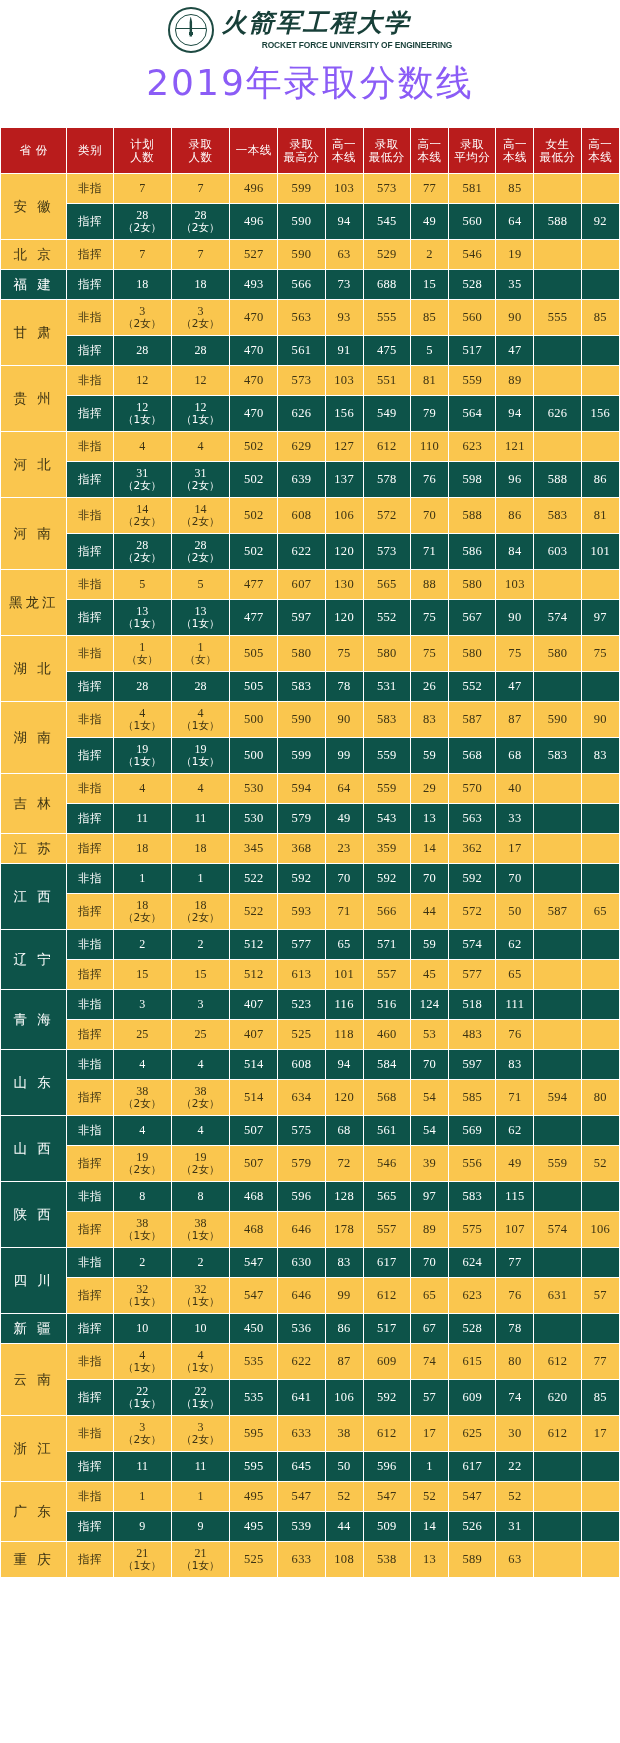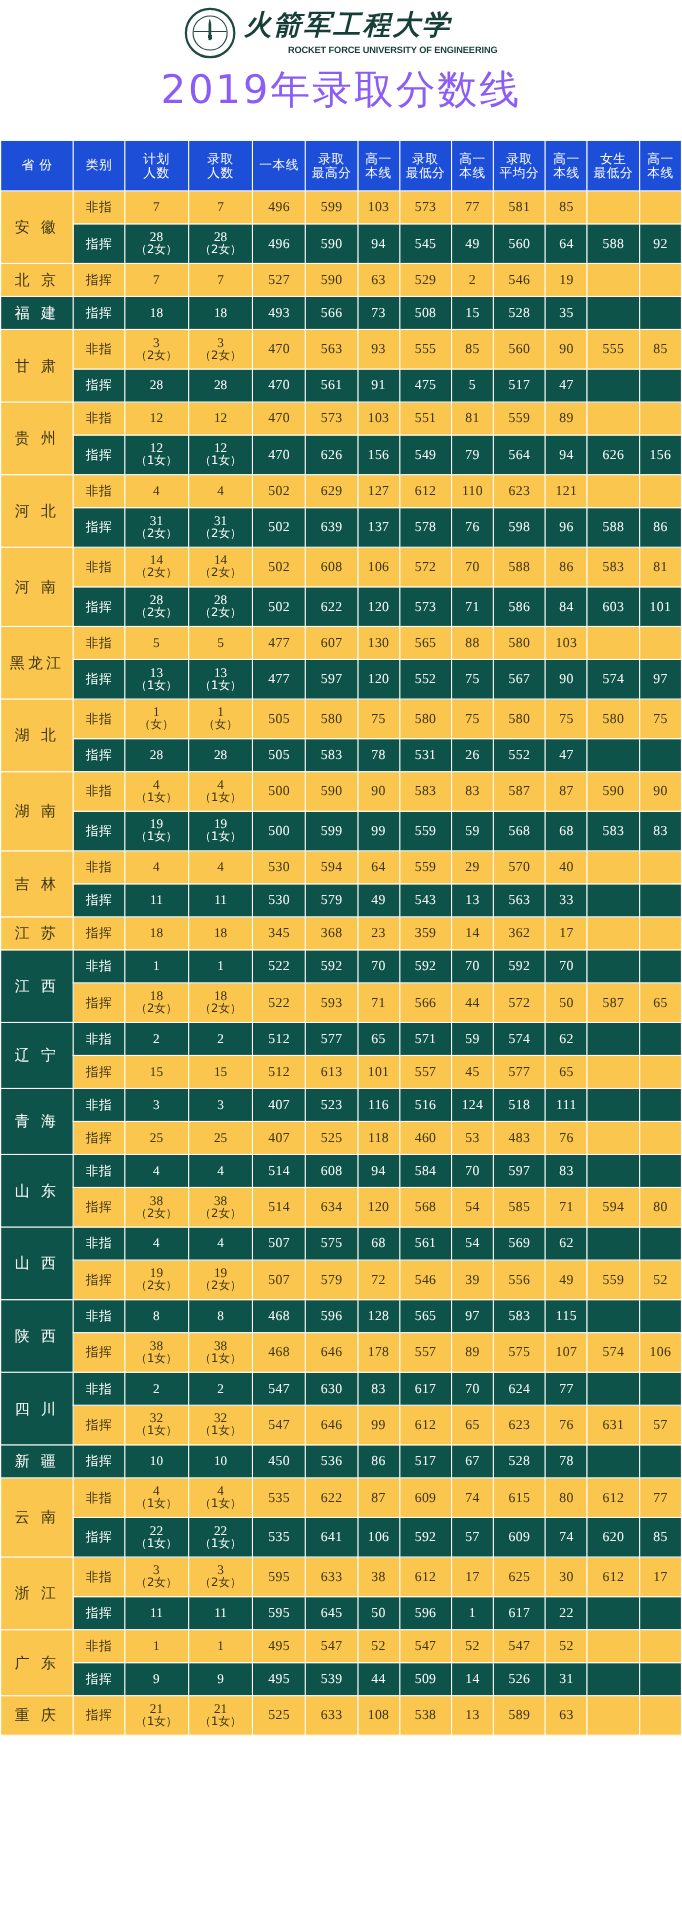--- a/index.html
+++ b/index.html
@@ -94,21 +94,21 @@
     table-layout: fixed;
     font-family: "Liberation Serif", "DejaVu Serif", serif;
   }
   table.score td, table.score th {
     border: 1px solid #ffffff;
     text-align: center;
     vertical-align: middle;
     padding: 0;
   }
   thead th {
-    background: #1d4ed8;
+    background: #b91c1c;
     color: #ffffff;
     font-family: "DejaVu Sans", "Liberation Sans", sans-serif;
     font-size: 11.5px;
     font-weight: 400;
     height: 46px;
     line-height: 1.12;
     letter-spacing: 0.5px;
   }
   thead th .hd2 { display: block; }
 
@@ -230,21 +230,21 @@
           <td class="num"></td>
         </tr>
         <tr class="dark">
           <td class="prov" rowspan="1">福 建</td>
           <td class="cat">指挥</td>
           <td class="plan"><span>18</span></td>
           <td class="plan"><span>18</span></td>
           <td class="num">493</td>
           <td class="num">566</td>
           <td class="num">73</td>
-          <td class="num">508</td>
+          <td class="num">688</td>
           <td class="num">15</td>
           <td class="num">528</td>
           <td class="num">35</td>
           <td class="num"></td>
           <td class="num"></td>
         </tr>
         <tr class="light tall">
           <td class="prov" rowspan="2">甘 肃</td>
           <td class="cat">非指</td>
           <td class="plan"><span>3</span><span class="sub">（2女）</span></td>

